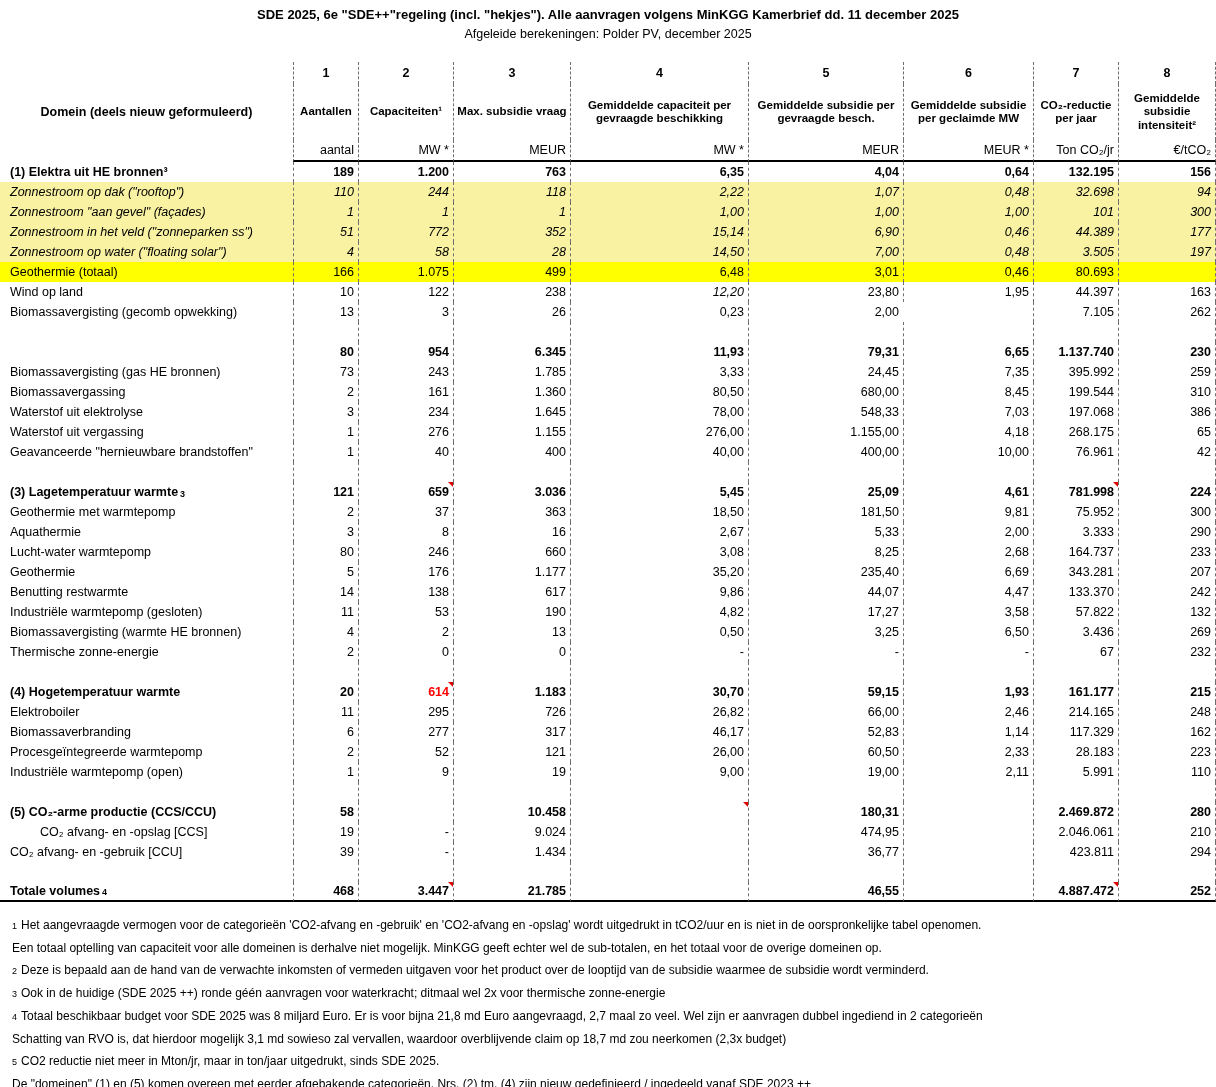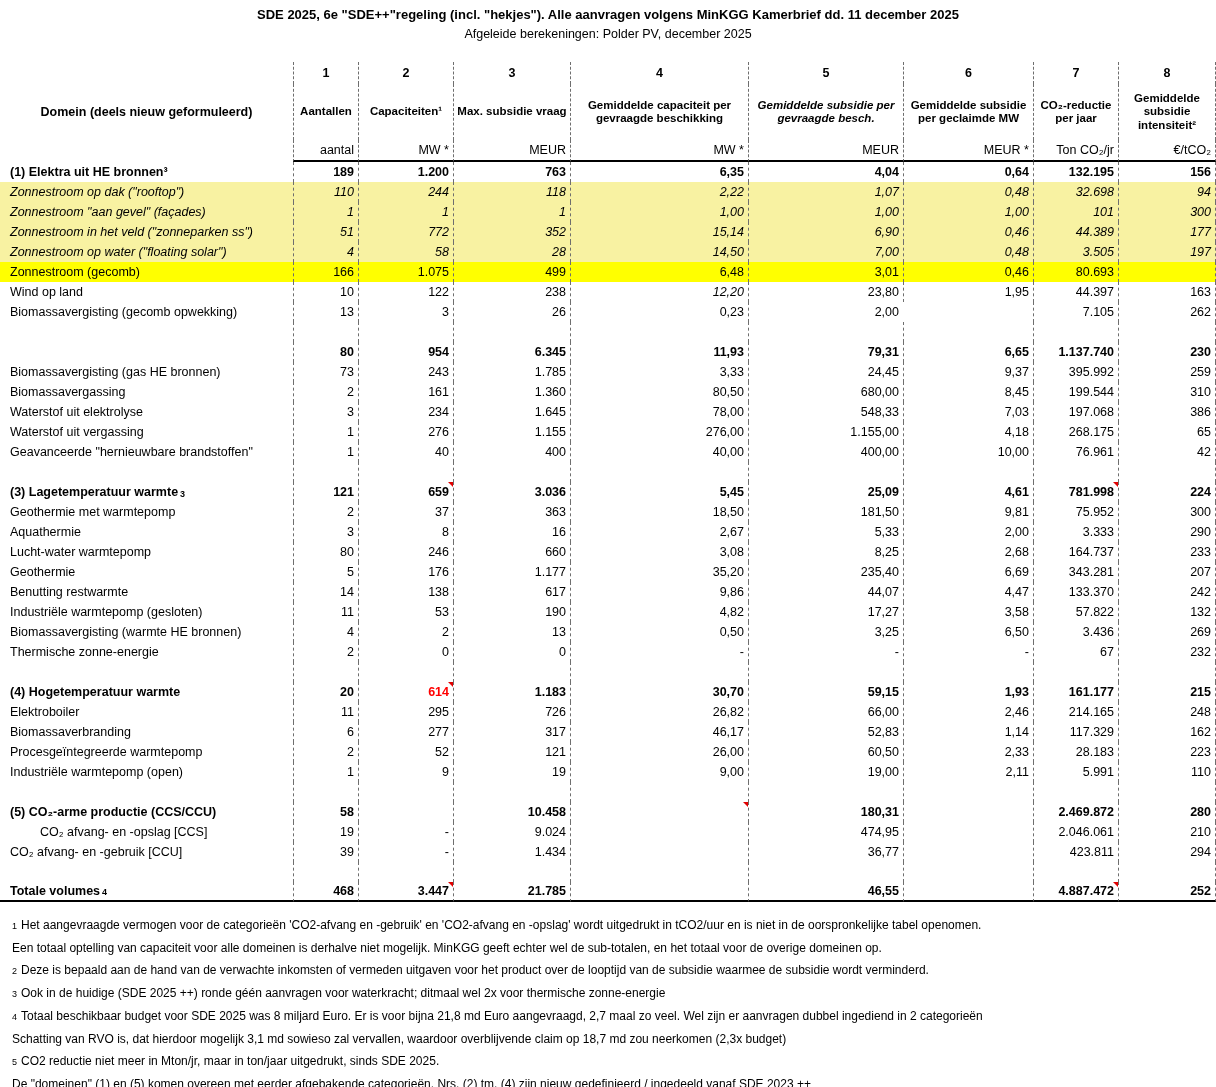--- a/index.html
+++ b/index.html
@@ -55,21 +55,21 @@
       <div class="c col-num b-l" style="grid-area: 1 / 3;">2</div>
       <div class="c col-label b-l" style="grid-area: 2 / 3;">Capaciteiten¹</div>
       <div class="c col-unit b-l" style="grid-area: 3 / 3;">MW *</div>
       <div class="c col-num b-l" style="grid-area: 1 / 4;">3</div>
       <div class="c col-label b-l" style="grid-area: 2 / 4;">Max. subsidie vraag</div>
       <div class="c col-unit b-l" style="grid-area: 3 / 4;">MEUR</div>
       <div class="c col-num b-l" style="grid-area: 1 / 5;">4</div>
       <div class="c col-label b-l" style="grid-area: 2 / 5;">Gemiddelde capaciteit per gevraagde beschikking</div>
       <div class="c col-unit b-l" style="grid-area: 3 / 5;">MW *</div>
       <div class="c col-num b-l" style="grid-area: 1 / 6;">5</div>
-      <div class="c col-label b-l" style="grid-area: 2 / 6; font-style: italic;">Gemiddelde subsidie per gevraagde besch.</div>
+      <div class="c col-label b-l" style="grid-area: 2 / 6;">Gemiddelde subsidie per gevraagde besch.</div>
       <div class="c col-unit b-l" style="grid-area: 3 / 6;">MEUR</div>
       <div class="c col-num b-l" style="grid-area: 1 / 7;">6</div>
       <div class="c col-label b-l" style="grid-area: 2 / 7;">Gemiddelde subsidie per geclaimde MW</div>
       <div class="c col-unit b-l" style="grid-area: 3 / 7;">MEUR *</div>
       <div class="c col-num b-l" style="grid-area: 1 / 8;">7</div>
       <div class="c col-label b-l" style="grid-area: 2 / 8;">CO₂-reductie per jaar</div>
       <div class="c col-unit b-l" style="grid-area: 3 / 8;">Ton CO₂/jr</div>
       <div class="c col-num b-l b-r" style="grid-area: 1 / 9;">8</div>
       <div class="c col-label b-l b-r" style="grid-area: 2 / 9;">Gemiddelde subsidie intensiteit²</div>
       <div class="c col-unit b-l b-r" style="grid-area: 3 / 9;">€/tCO₂</div>
@@ -111,21 +111,21 @@
       <div class="c val b-l pale italic b-r" style="grid-area: 7 / 9;">177</div>
       <div class="c lab pale italic" style="grid-area: 8 / 1;">Zonnestroom op water ("floating solar")</div>
       <div class="c val b-l pale italic" style="grid-area: 8 / 2;">4</div>
       <div class="c val b-l pale italic" style="grid-area: 8 / 3;">58</div>
       <div class="c val b-l pale italic" style="grid-area: 8 / 4;">28</div>
       <div class="c val b-l pale italic" style="grid-area: 8 / 5;">14,50</div>
       <div class="c val b-l pale italic" style="grid-area: 8 / 6;">7,00</div>
       <div class="c val b-l pale italic" style="grid-area: 8 / 7;">0,48</div>
       <div class="c val b-l pale italic" style="grid-area: 8 / 8;">3.505</div>
       <div class="c val b-l pale italic b-r" style="grid-area: 8 / 9;">197</div>
-      <div class="c lab bright" style="grid-area: 9 / 1;">Zonnestroom (gecomb)</div>
+      <div class="c lab bright" style="grid-area: 9 / 1;">Geothermie (totaal)</div>
       <div class="c val b-l bright" style="grid-area: 9 / 2;">166</div>
       <div class="c val b-l bright" style="grid-area: 9 / 3;">1.075</div>
       <div class="c val b-l bright" style="grid-area: 9 / 4;">499</div>
       <div class="c val b-l bright" style="grid-area: 9 / 5;">6,48</div>
       <div class="c val b-l bright" style="grid-area: 9 / 6;">3,01</div>
       <div class="c val b-l bright" style="grid-area: 9 / 7;">0,46</div>
       <div class="c val b-l bright" style="grid-area: 9 / 8;">80.693</div>
       <div class="c val b-l bright b-r" style="grid-area: 9 / 9;"></div>
       <div class="c lab " style="grid-area: 10 / 1;">Wind op land</div>
       <div class="c val b-l " style="grid-area: 10 / 2;">10</div>
@@ -161,21 +161,21 @@
       <div class="c val b-l bold" style="grid-area: 13 / 6;">79,31</div>
       <div class="c val b-l bold" style="grid-area: 13 / 7;">6,65</div>
       <div class="c val b-l bold" style="grid-area: 13 / 8;">1.137.740</div>
       <div class="c val b-l bold b-r" style="grid-area: 13 / 9;">230</div>
       <div class="c lab " style="grid-area: 14 / 1;">Biomassavergisting (gas HE bronnen)</div>
       <div class="c val b-l " style="grid-area: 14 / 2;">73</div>
       <div class="c val b-l " style="grid-area: 14 / 3;">243</div>
       <div class="c val b-l " style="grid-area: 14 / 4;">1.785</div>
       <div class="c val b-l " style="grid-area: 14 / 5;">3,33</div>
       <div class="c val b-l " style="grid-area: 14 / 6;">24,45</div>
-      <div class="c val b-l " style="grid-area: 14 / 7;">9,37</div>
+      <div class="c val b-l " style="grid-area: 14 / 7;">7,35</div>
       <div class="c val b-l " style="grid-area: 14 / 8;">395.992</div>
       <div class="c val b-l  b-r" style="grid-area: 14 / 9;">259</div>
       <div class="c lab " style="grid-area: 15 / 1;">Biomassavergassing</div>
       <div class="c val b-l " style="grid-area: 15 / 2;">2</div>
       <div class="c val b-l " style="grid-area: 15 / 3;">161</div>
       <div class="c val b-l " style="grid-area: 15 / 4;">1.360</div>
       <div class="c val b-l " style="grid-area: 15 / 5;">80,50</div>
       <div class="c val b-l " style="grid-area: 15 / 6;">680,00</div>
       <div class="c val b-l " style="grid-area: 15 / 7;">8,45</div>
       <div class="c val b-l " style="grid-area: 15 / 8;">199.544</div>

